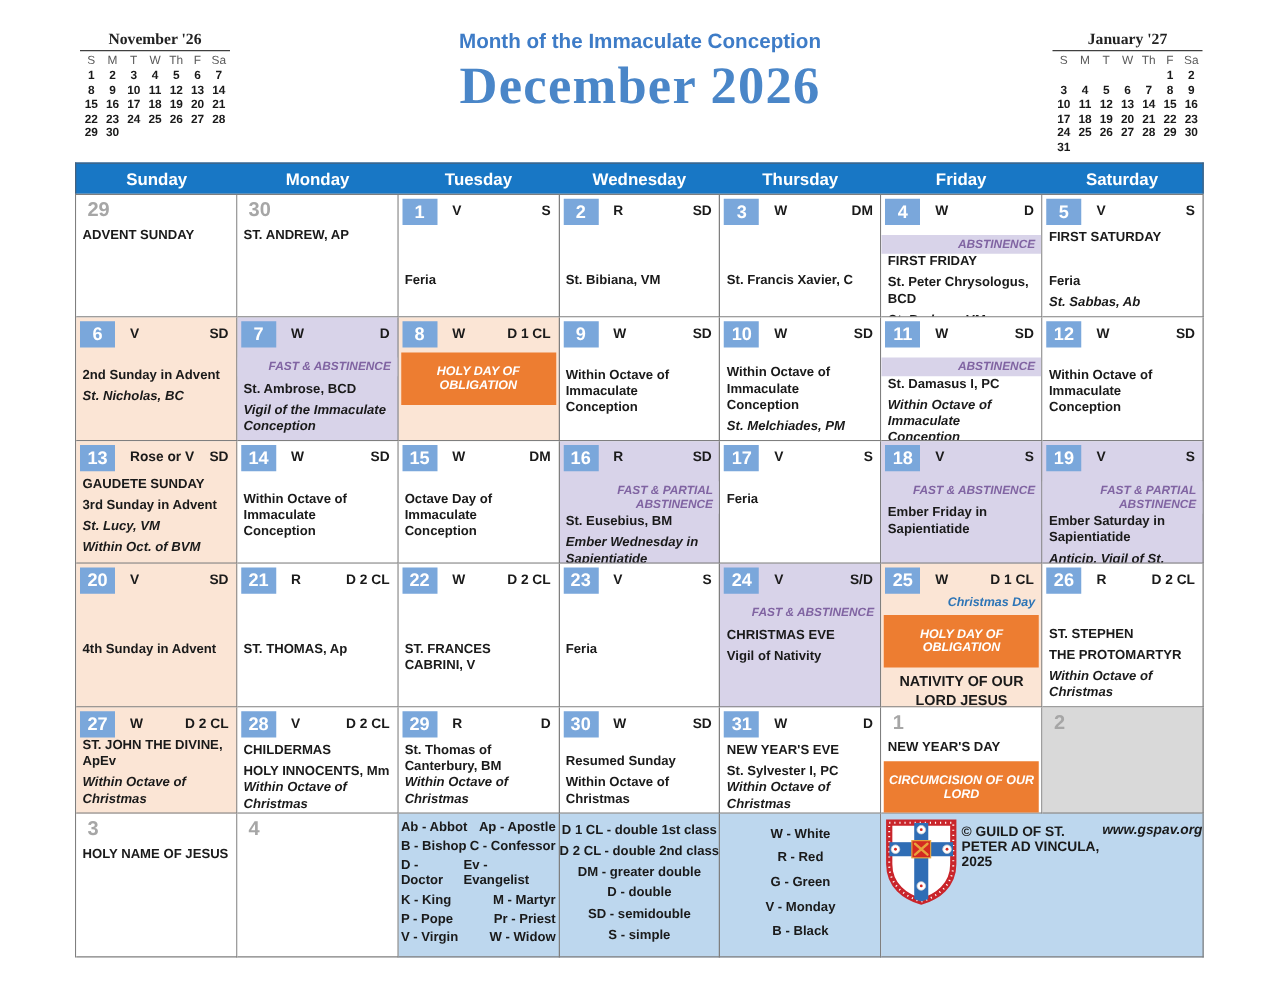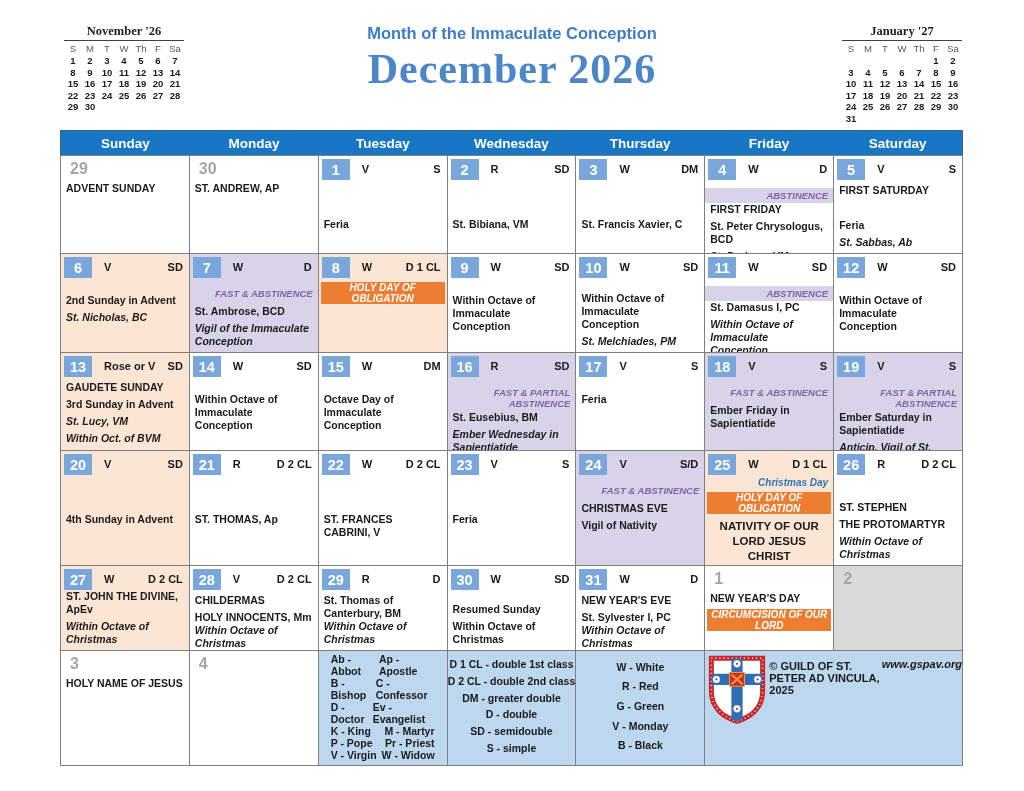--- a/index.html
+++ b/index.html
@@ -40,29 +40,29 @@
     width:28px;height:21px;display:flex;align-items:center;justify-content:center;flex:none;}
   .num-out{color:var(--outside-gray,#a6a6a6);font-size:16px;font-weight:700;padding:1px 0 0 6px;}
   .letter{font-size:11px;font-weight:600;margin-left:12px;padding-top:4px;}
   .cls{margin-left:auto;font-size:11px;font-weight:600;padding-top:4px;}
   .ln{font-size:10.5px;font-weight:700;padding:0 5px;margin-top:4px;line-height:1.24;}
   .ln.i{font-style:italic;font-weight:600;}
   .ln.cb{text-align:center;font-size:11.5px;line-height:1.3;margin-top:5px;}
   .band-ab{margin-top:8px;background:var(--lavender,#d8d3e9);color:var(--purple,#8064a2);
     font-size:9.5px;font-weight:700;font-style:italic;text-align:right;padding:2px 5px;flex:none;}
   .band-hd{margin-top:4px;background:var(--orange,#ed7d31);color:#fff;font-size:10px;font-weight:700;
-    font-style:italic;text-align:center;padding:0 2px;margin-left:2px;margin-right:2px;flex:none;}
+    font-style:italic;text-align:center;padding:10px 2px;margin-left:2px;margin-right:2px;flex:none;}
   .note{margin-top:2px;color:var(--note-blue,#2e75b6);font-size:10px;font-weight:700;
     font-style:italic;text-align:right;padding:0 5px;}
   .push{margin-top:auto;}
   .gap{margin-top:16px;}
   .gap2{margin-top:38px;}
   
   .legend-inner{display:flex;flex-direction:column;justify-content:space-evenly;height:100%;padding:2px 0;}
-  .abbr-row{display:flex;justify-content:space-between;padding:0 12px;font-size:10.5px;font-weight:700;}
+  .abbr-row{display:flex;justify-content:space-between;padding:0 2px;font-size:10.5px;font-weight:700;}
   .cl-line{text-align:center;font-size:10.5px;font-weight:700;}
   .logo-inner{display:flex;align-items:flex-start;height:100%;padding-top:4px;box-sizing:border-box;}
   .crest{flex:none;}
   .copyright{font-size:11px;font-weight:700;margin-top:5px;}
   .website{font-size:11px;font-weight:700;font-style:italic;margin-top:3px;cursor:pointer;}
 </style>
 </head>
 <body>
 
 <div class="minical" id="minical-left">

